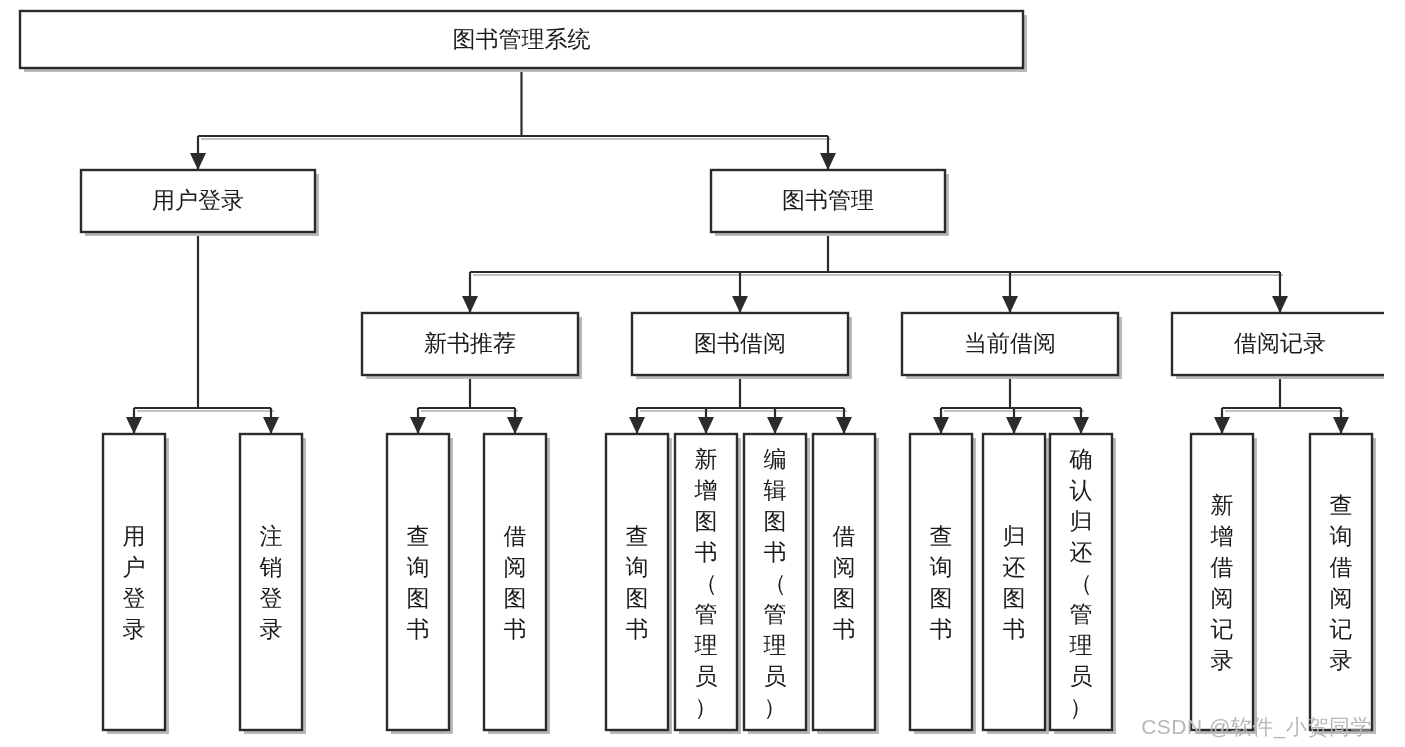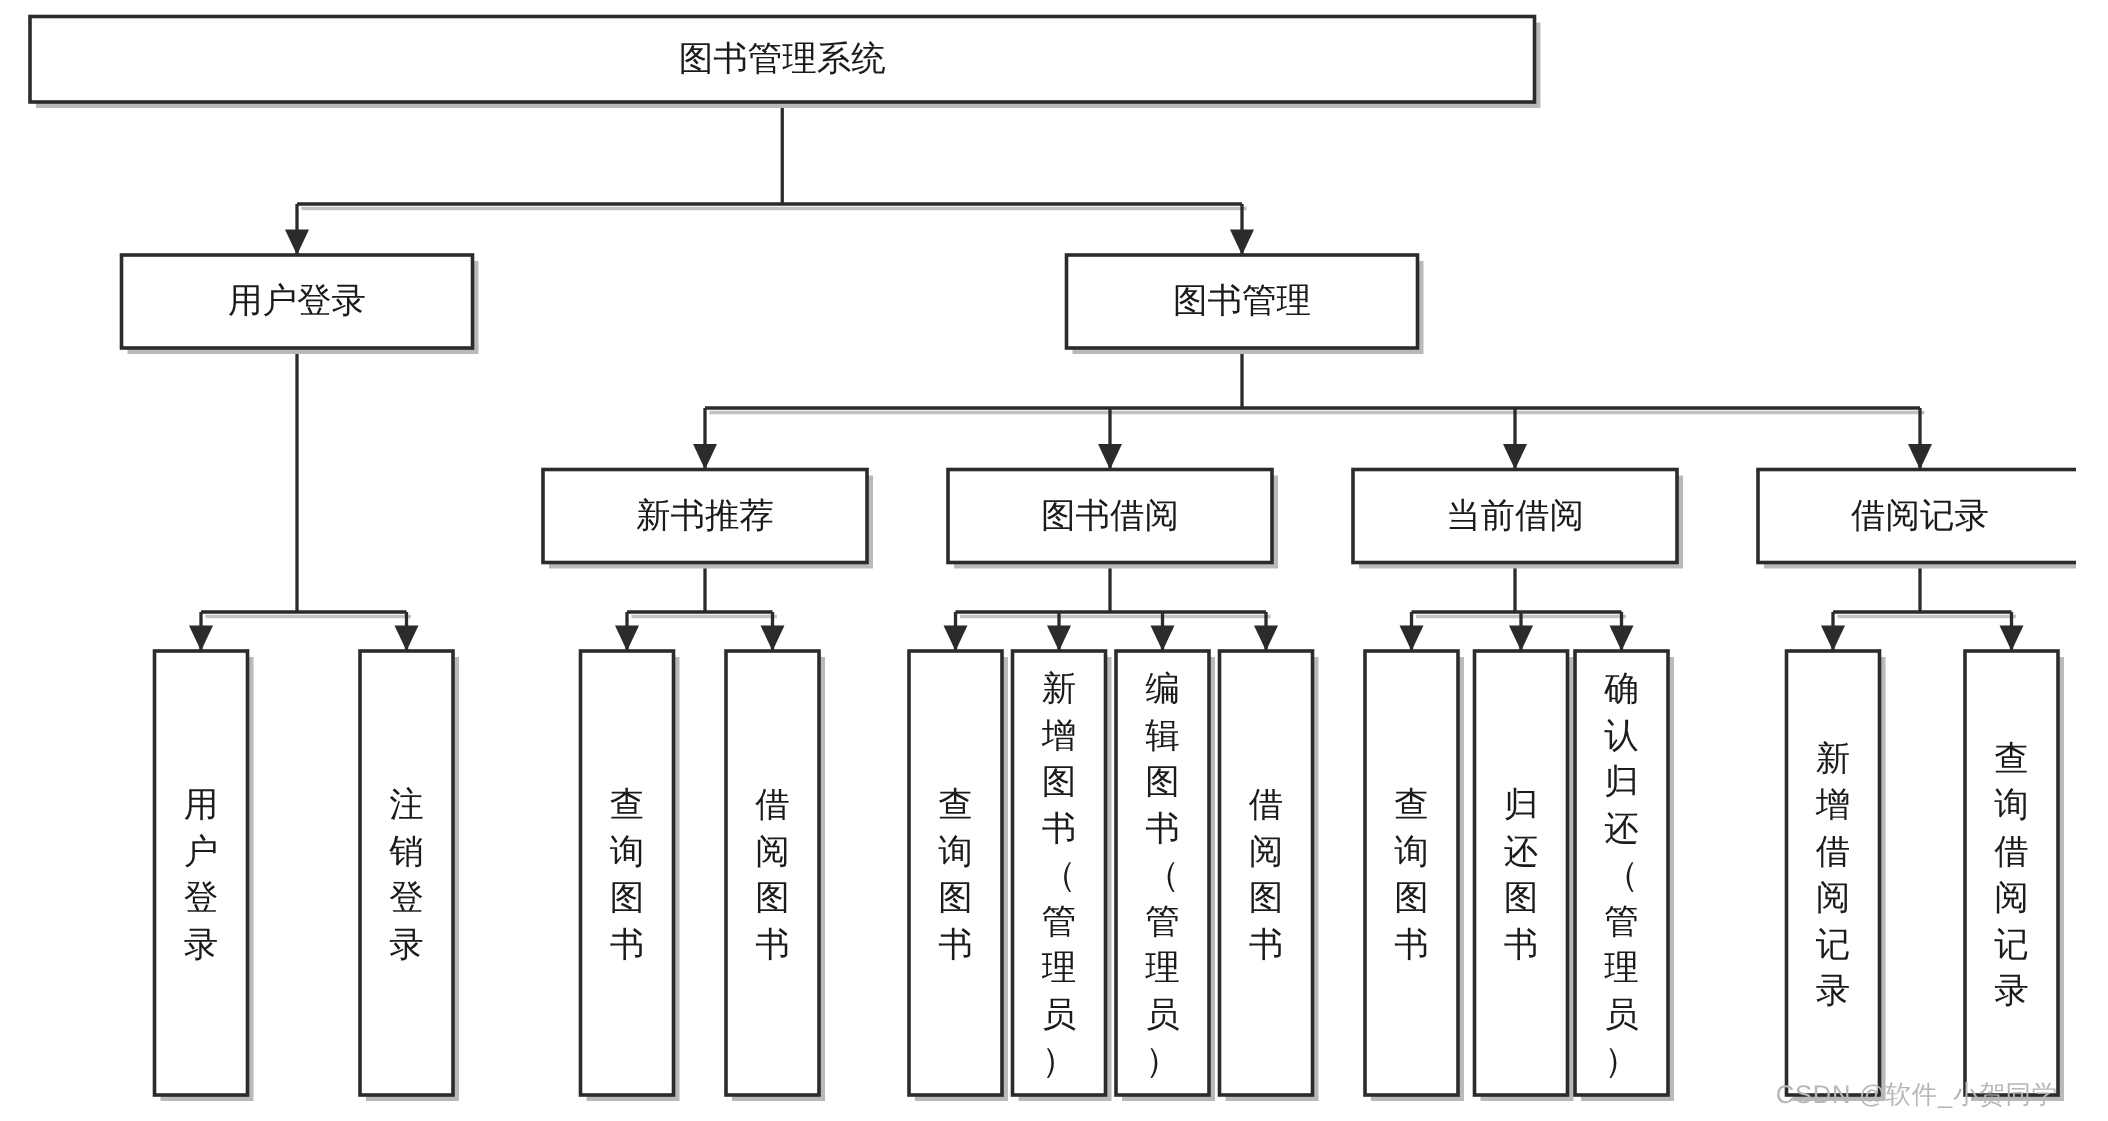--- a/index.html
+++ b/index.html
@@ -58,21 +58,21 @@
     font-family: "Liberation Sans", "DejaVu Sans", sans-serif;
     font-size: 23px;
     fill: #1b1b1b;
     text-anchor: middle;
   }
   .watermark {
     position: absolute;
     right: 12px;
     bottom: 6px;
     font-family: "Liberation Sans", "DejaVu Sans", sans-serif;
-    font-size: 17px;
+    font-size: 21px;
     color: #b7b7b7;
     letter-spacing: 0.5px;
     white-space: nowrap;
     user-select: none;
     margin-left: 48px;
   }
 </style>
 </head>
 <body>
 

